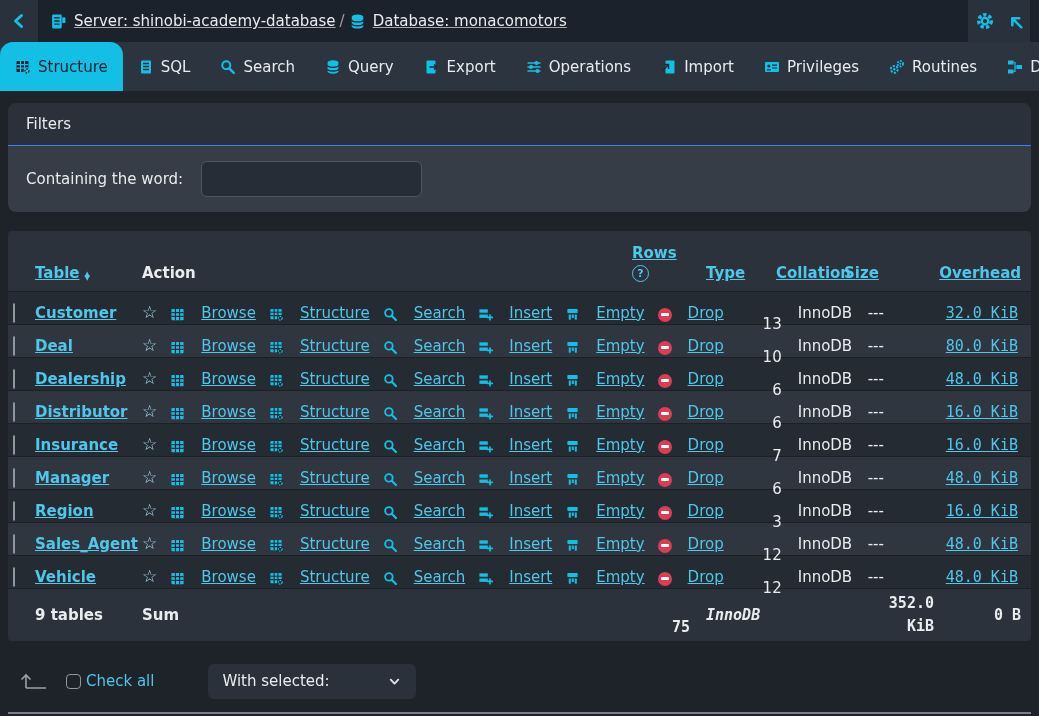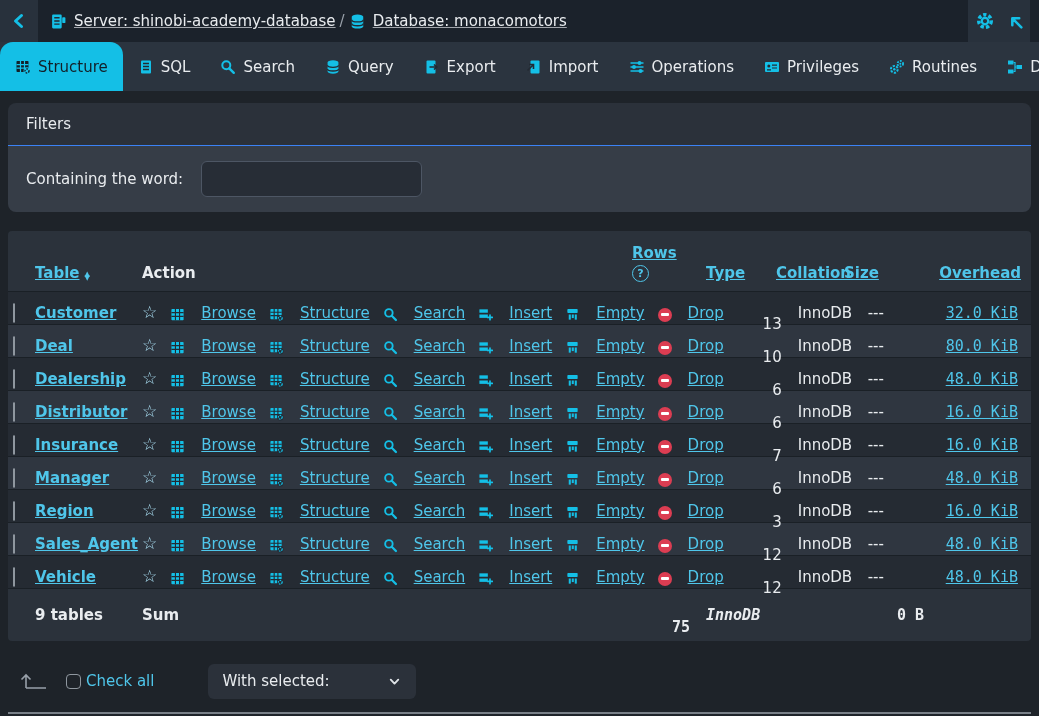--- a/index.html
+++ b/index.html
@@ -225,29 +225,29 @@
       <span>Query</span>
     </div>
   <div class="tab">
       <svg class="ic" width="16" height="16">
         <use href="#exp"></use>
       </svg>
       <span>Export</span>
     </div>
   <div class="tab">
       <svg class="ic" width="16" height="16">
+        <use href="#ops"></use>
+      </svg>
+      <span>Operations</span>
+    </div>
+  <div class="tab">
+      <svg class="ic" width="16" height="16">
         <use href="#imp"></use>
       </svg>
       <span>Import</span>
-    </div>
-  <div class="tab">
-      <svg class="ic" width="16" height="16">
-        <use href="#ops"></use>
-      </svg>
-      <span>Operations</span>
     </div>
   <div class="tab">
       <svg class="ic" width="16" height="16">
         <use href="#card"></use>
       </svg>
       <span>Privileges</span>
     </div>
   <div class="tab">
       <svg class="ic" width="16" height="16">
         <use href="#cogs"></use>
@@ -713,20 +713,21 @@
     </div>
   </div>
 
   <div class="grid sumrow">
     <div></div>
     <div>9 tables</div>
     <div>Sum</div>
     <div class="num mono">75</div>
     <div class="pad sum-type mono">InnoDB</div>
     <div></div>
+    <div class="size-cell" style="text-align:right"><span class="sum-size mono">352.0 KiB</span></div>
     <div class="ovh mono">0 B</div>
   </div>
 </div>
 
 <div class="footrow">
   <svg class="ic chk-arrow" width="28" height="20">
       <use href="#chkarrow"></use>
     </svg>
   <span class="checkall">
     <span class="cb" style="margin-left:0"></span>

